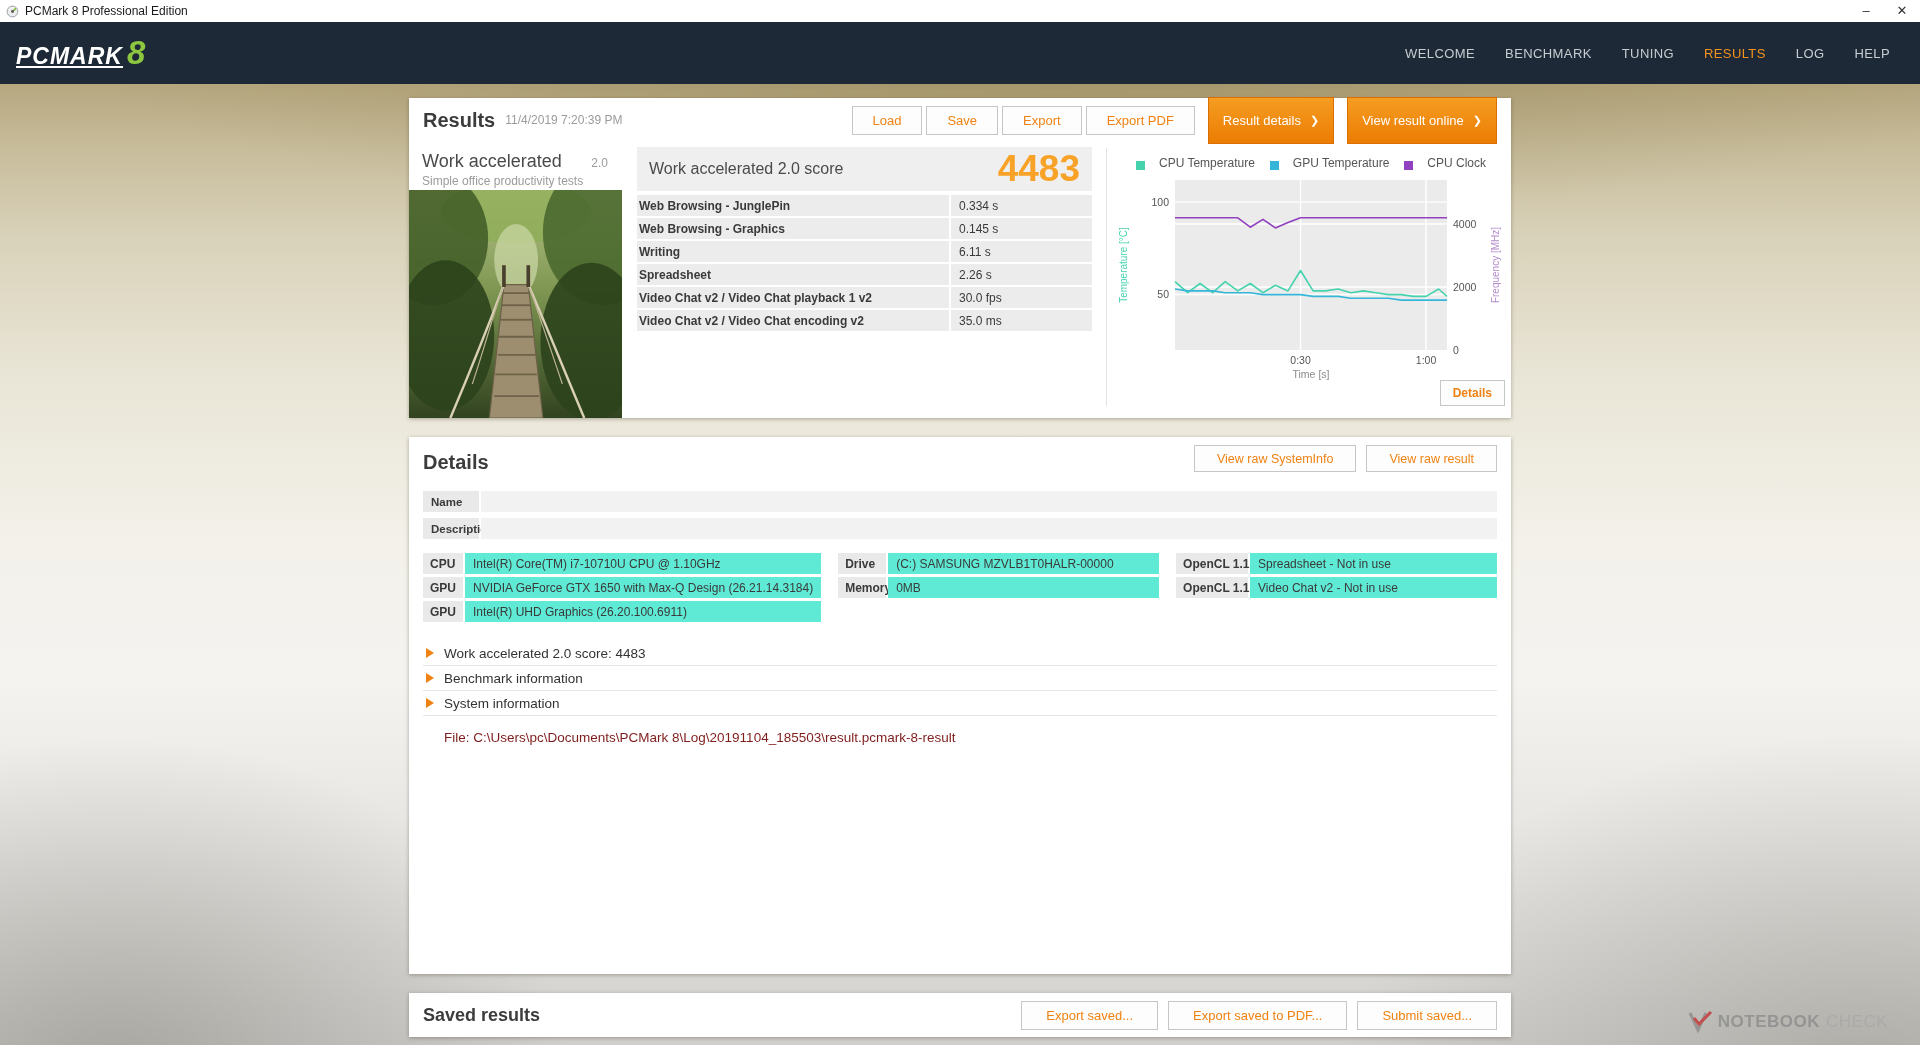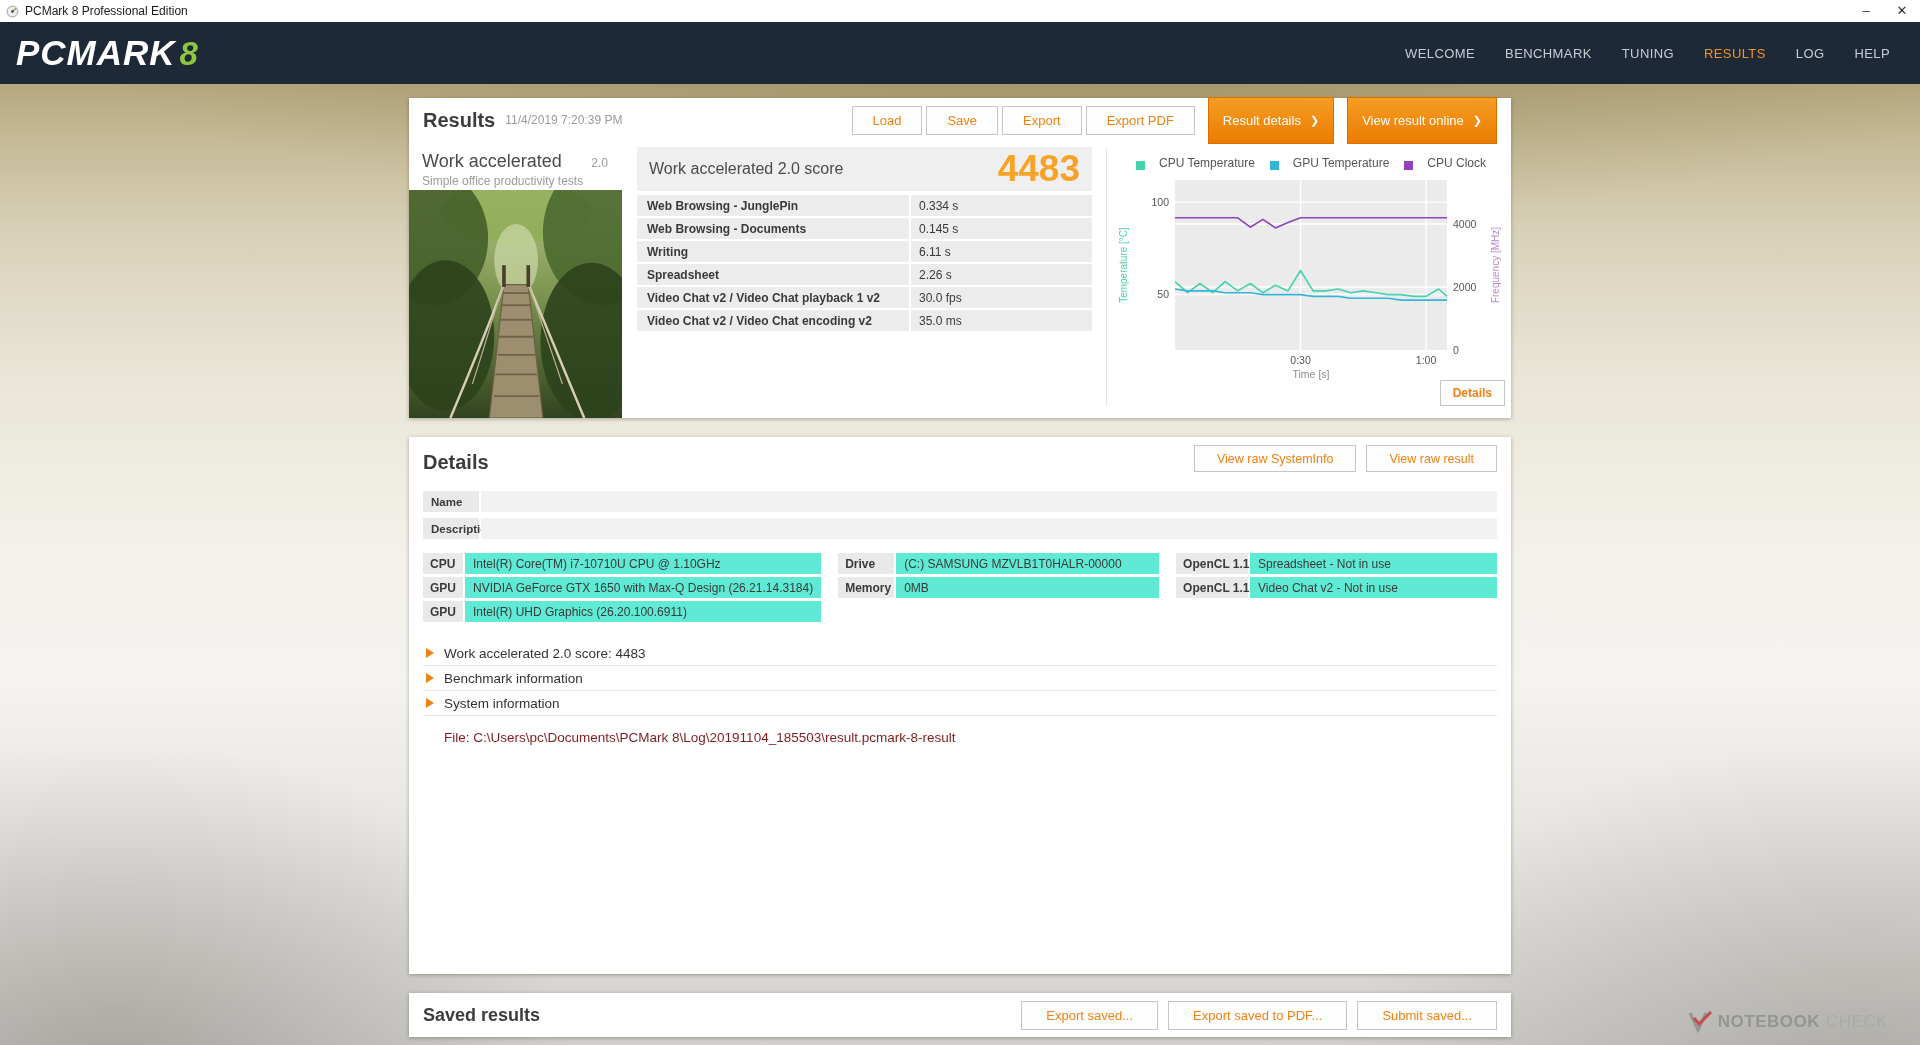--- a/index.html
+++ b/index.html
@@ -9,21 +9,21 @@
   
   .titlebar{height:22px;background:#fff;display:flex;align-items:center;padding-left:6px;font-size:12px;color:#222;}
   .app-icon{display:inline-flex;margin-right:6px;}
   .win-title{font-size:12px;color:#1a1a1a;}
   .win-controls{margin-left:auto;display:flex;}
   .win-btn{width:36px;text-align:center;font-size:13px;color:#333;cursor:pointer;line-height:22px;}
 
   
   .navbar{height:62px;background:var(--navy);display:flex;align-items:center;padding:0 18px 0 16px;}
   .logo{display:flex;align-items:baseline;}
-  .logo-text{color:#fff;font-size:35px;font-weight:800;font-style:italic;letter-spacing:1px;}
+  .logo-text{color:#fff;font-size:23px;font-weight:800;font-style:italic;letter-spacing:1px;text-decoration:underline;}
   .logo-8{color:#8dc63f;font-size:33px;font-weight:800;font-style:italic;margin-left:4px;line-height:1;}
   .nav-items{margin-left:auto;display:flex;align-items:center;gap:6px;}
   .nav-item{color:#c6ccd2;font-size:13px;padding:8px 12px;letter-spacing:.4px;cursor:pointer;}
   .nav-item.active{color:#f6921e;}
 
   
   .page{height:961px;position:relative;padding-top:14px;
     background:
       radial-gradient(ellipse 1400px 260px at 55% -40px, rgba(125,110,60,0.38), rgba(125,110,60,0) 70%),
       radial-gradient(ellipse 700px 500px at 6% 102%, rgba(120,118,108,0.45), rgba(120,118,108,0) 65%),
@@ -55,21 +55,21 @@
   .test-subtitle{font-size:12px;color:#9b9b9b;padding:2px 14px 0 13px;}
   .photo{position:absolute;left:0;bottom:0;width:213px;height:228px;overflow:hidden;}
   .photo svg{display:block;}
 
   .col-mid{width:455px;margin-left:15px;padding-top:5px;flex:none;}
   .score-row{height:44px;background:#efefef;display:flex;align-items:center;padding:0 12px;}
   .score-label{font-size:16px;color:#4a4a4a;}
   .score-value{margin-left:auto;font-size:37px;font-weight:bold;color:var(--score);}
   .metrics{margin-top:4px;}
   .metric-row{display:flex;height:21px;margin-bottom:2px;}
-  .m-name{width:272px;background:#ececec;display:flex;align-items:center;padding:0 10px;font-size:12px;font-weight:bold;color:#3a3a3a;flex:none;white-space:nowrap;overflow:hidden;}
+  .m-name{width:312px;background:#ececec;display:flex;align-items:center;padding:0 2px;font-size:12px;font-weight:bold;color:#3a3a3a;flex:none;white-space:nowrap;overflow:hidden;}
   .m-val{flex:1;margin-left:2px;background:#ececec;display:flex;align-items:center;padding:0 8px;font-size:12px;color:#3a3a3a;}
 
   .col-chart{flex:1;border-left:1px solid #e3e3e3;margin:6px 0 12px 14px;position:relative;padding:0 4px;}
   .legend{display:flex;justify-content:center;gap:15px;margin:8px 0 2px;}
   .legend-item{display:flex;align-items:flex-end;gap:14px;font-size:12px;color:#555;}
   .swatch{width:9px;height:9px;display:inline-block;}
   .chart-svg{display:block;margin:0 auto;}
   .btn.small{height:26px;padding:0 12px;font-size:12px;font-weight:bold;position:absolute;right:10px;bottom:0;}
 
   
@@ -81,21 +81,21 @@
   .field-row{display:flex;height:21px;}
   .field-row.first{margin-top:17px;}
   .field-row + .field-row{margin-top:6px;}
   .field-label{width:56px;background:#e9e9e9;display:flex;align-items:center;padding:0 8px;font-size:11.5px;font-weight:bold;color:#3a3a3a;flex:none;}
   .field-value{flex:1;margin-left:2px;background:#f2f2f2;cursor:text;}
   .spec-grid{display:flex;gap:17px;margin-top:14px;}
   .spec-col{flex:1;}
   .spec-row{display:flex;height:21px;margin-bottom:3px;}
   .spec-label{background:#e9e9e9;display:flex;align-items:center;padding:0 7px;font-size:12px;font-weight:bold;color:#3a3a3a;flex:none;white-space:nowrap;}
   .spec-col:nth-child(1) .spec-label{width:40px;}
-  .spec-col:nth-child(2) .spec-label{width:56px;}
+  .spec-col:nth-child(2) .spec-label{width:48px;}
   .spec-col:nth-child(3) .spec-label{width:72px;}
   .spec-value{flex:1;margin-left:2px;background:#5eead4;display:flex;align-items:center;padding:0 8px;font-size:12px;color:#3a3a3a;white-space:nowrap;overflow:hidden;}
   .expanders{margin-top:16px;}
   .expander-row{display:flex;align-items:center;height:25px;border-bottom:1px solid #e5e5e5;cursor:pointer;}
   .tri{width:0;height:0;border-left:8px solid var(--orange);border-top:5px solid transparent;border-bottom:5px solid transparent;margin:0 10px 0 3px;}
   .exp-label{font-size:13.5px;color:#333;}
   .file-line{margin-top:14px;padding-left:21px;font-size:13.5px;color:#7f1d1d;}
 
   
   .saved-card{margin-top:19px;height:44px;display:flex;align-items:center;padding:0 14px;}
@@ -208,21 +208,21 @@
           <div class="score-row">
             <span class="score-label">Work accelerated 2.0 score</span>
             <span class="score-value">4483</span>
           </div>
           <div class="metrics">
               <div class="metric-row">
                 <div class="m-name">Web Browsing - JunglePin</div>
                 <div class="m-val">0.334 s</div>
               </div>
               <div class="metric-row">
-                <div class="m-name">Web Browsing - Documents</div>
+                <div class="m-name">Web Browsing - Graphics</div>
                 <div class="m-val">0.145 s</div>
               </div>
               <div class="metric-row">
                 <div class="m-name">Writing</div>
                 <div class="m-val">6.11 s</div>
               </div>
               <div class="metric-row">
                 <div class="m-name">Spreadsheet</div>
                 <div class="m-val">2.26 s</div>
               </div>

